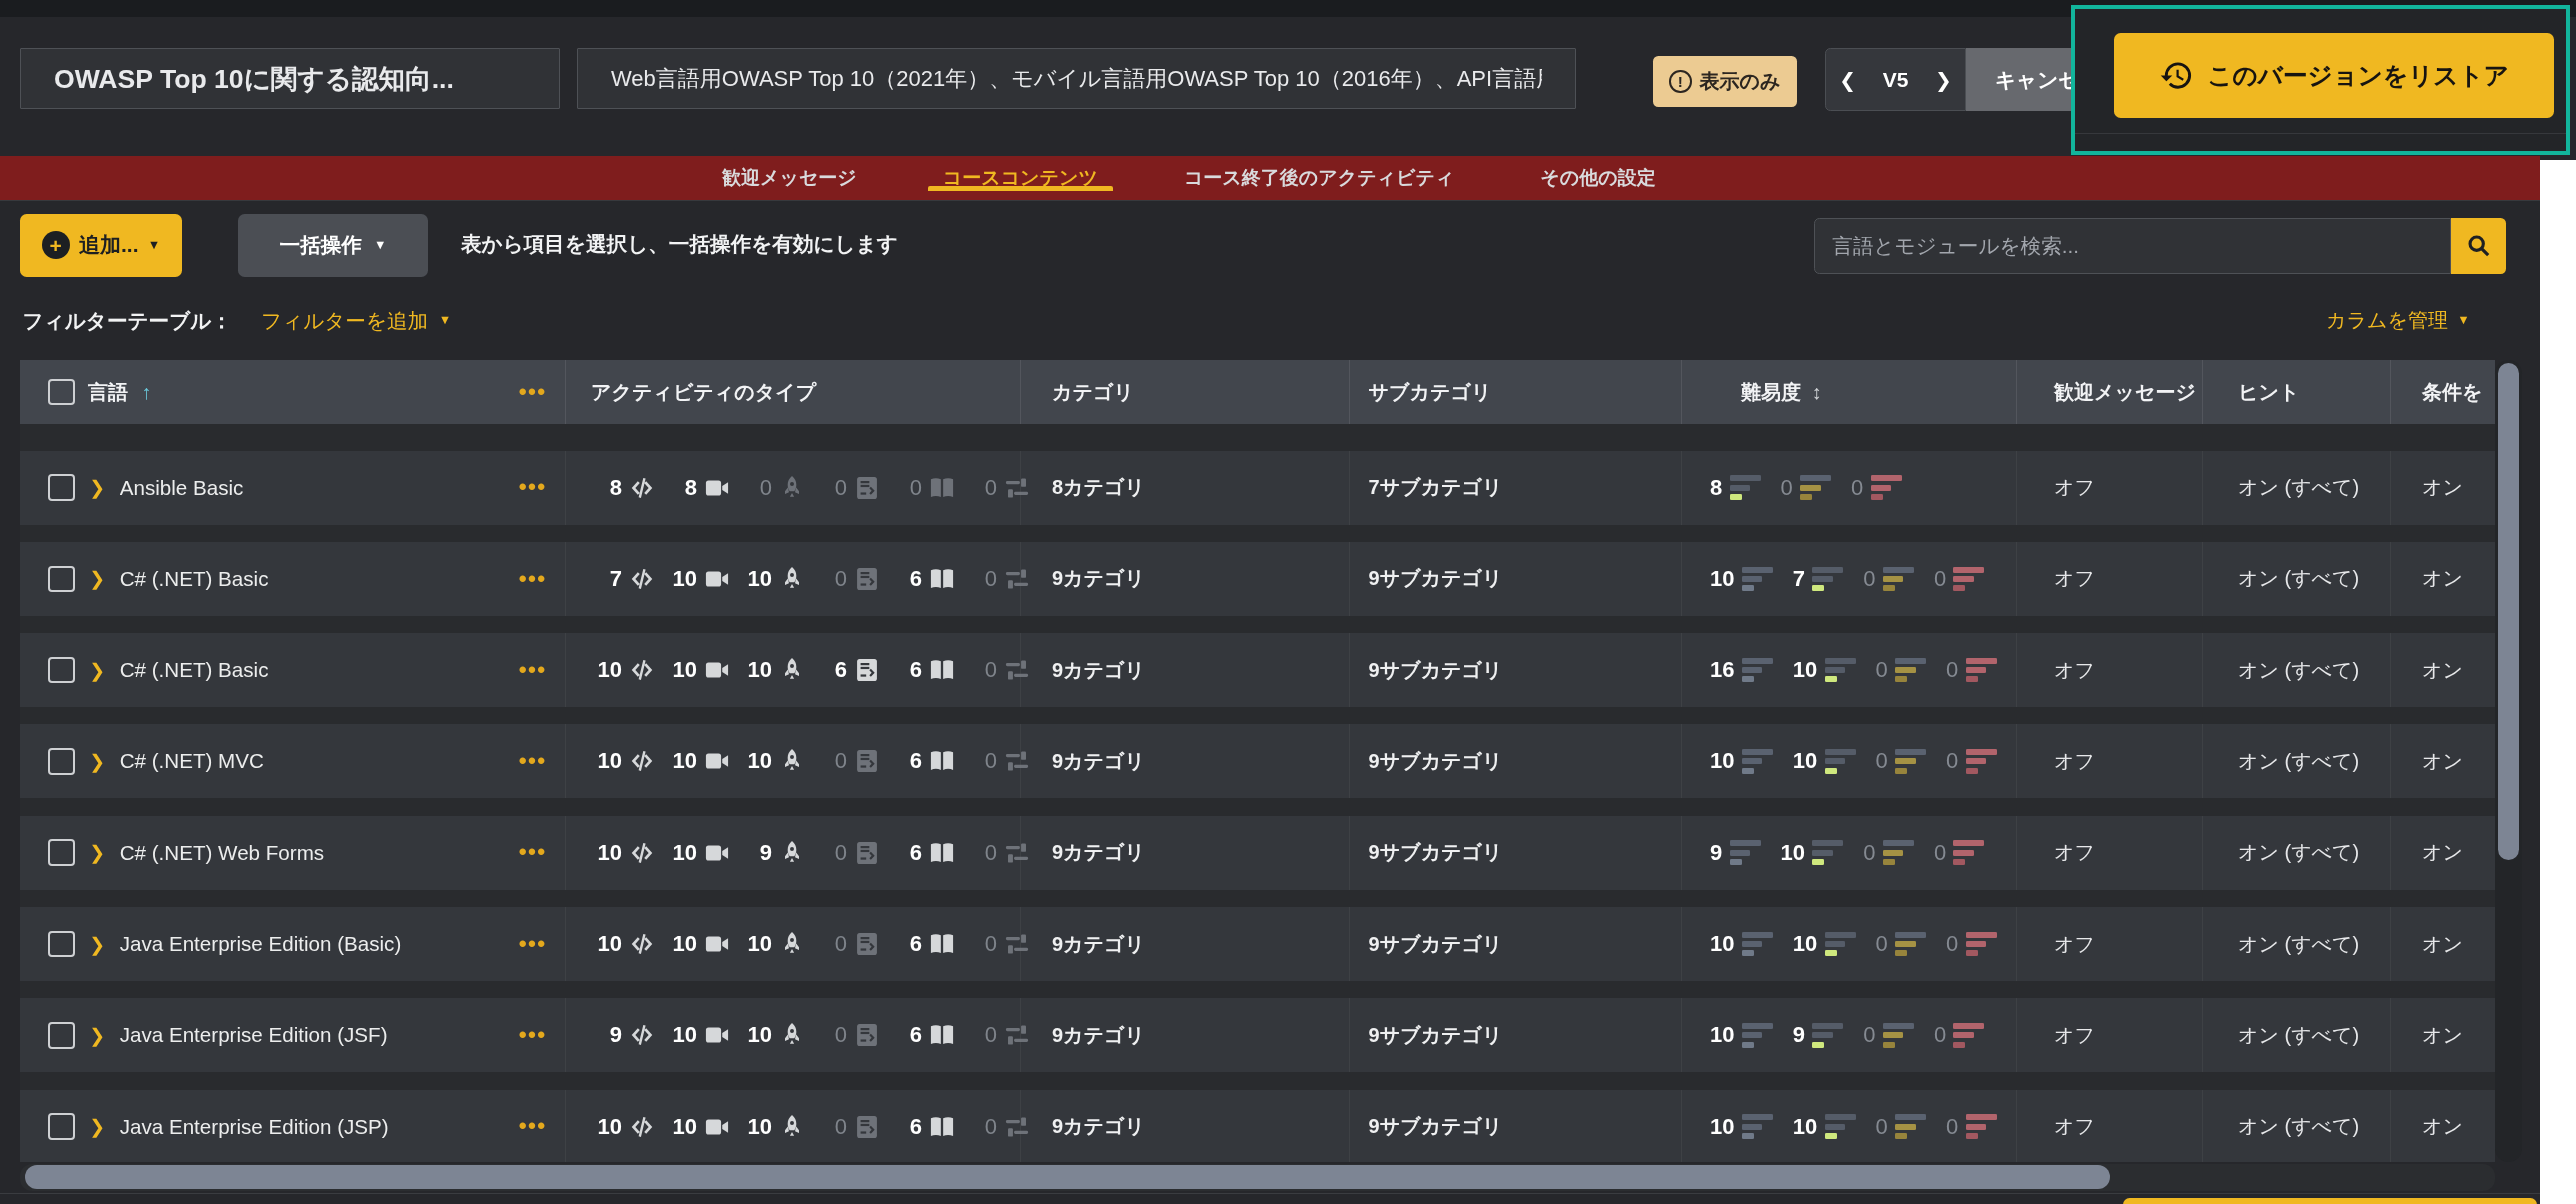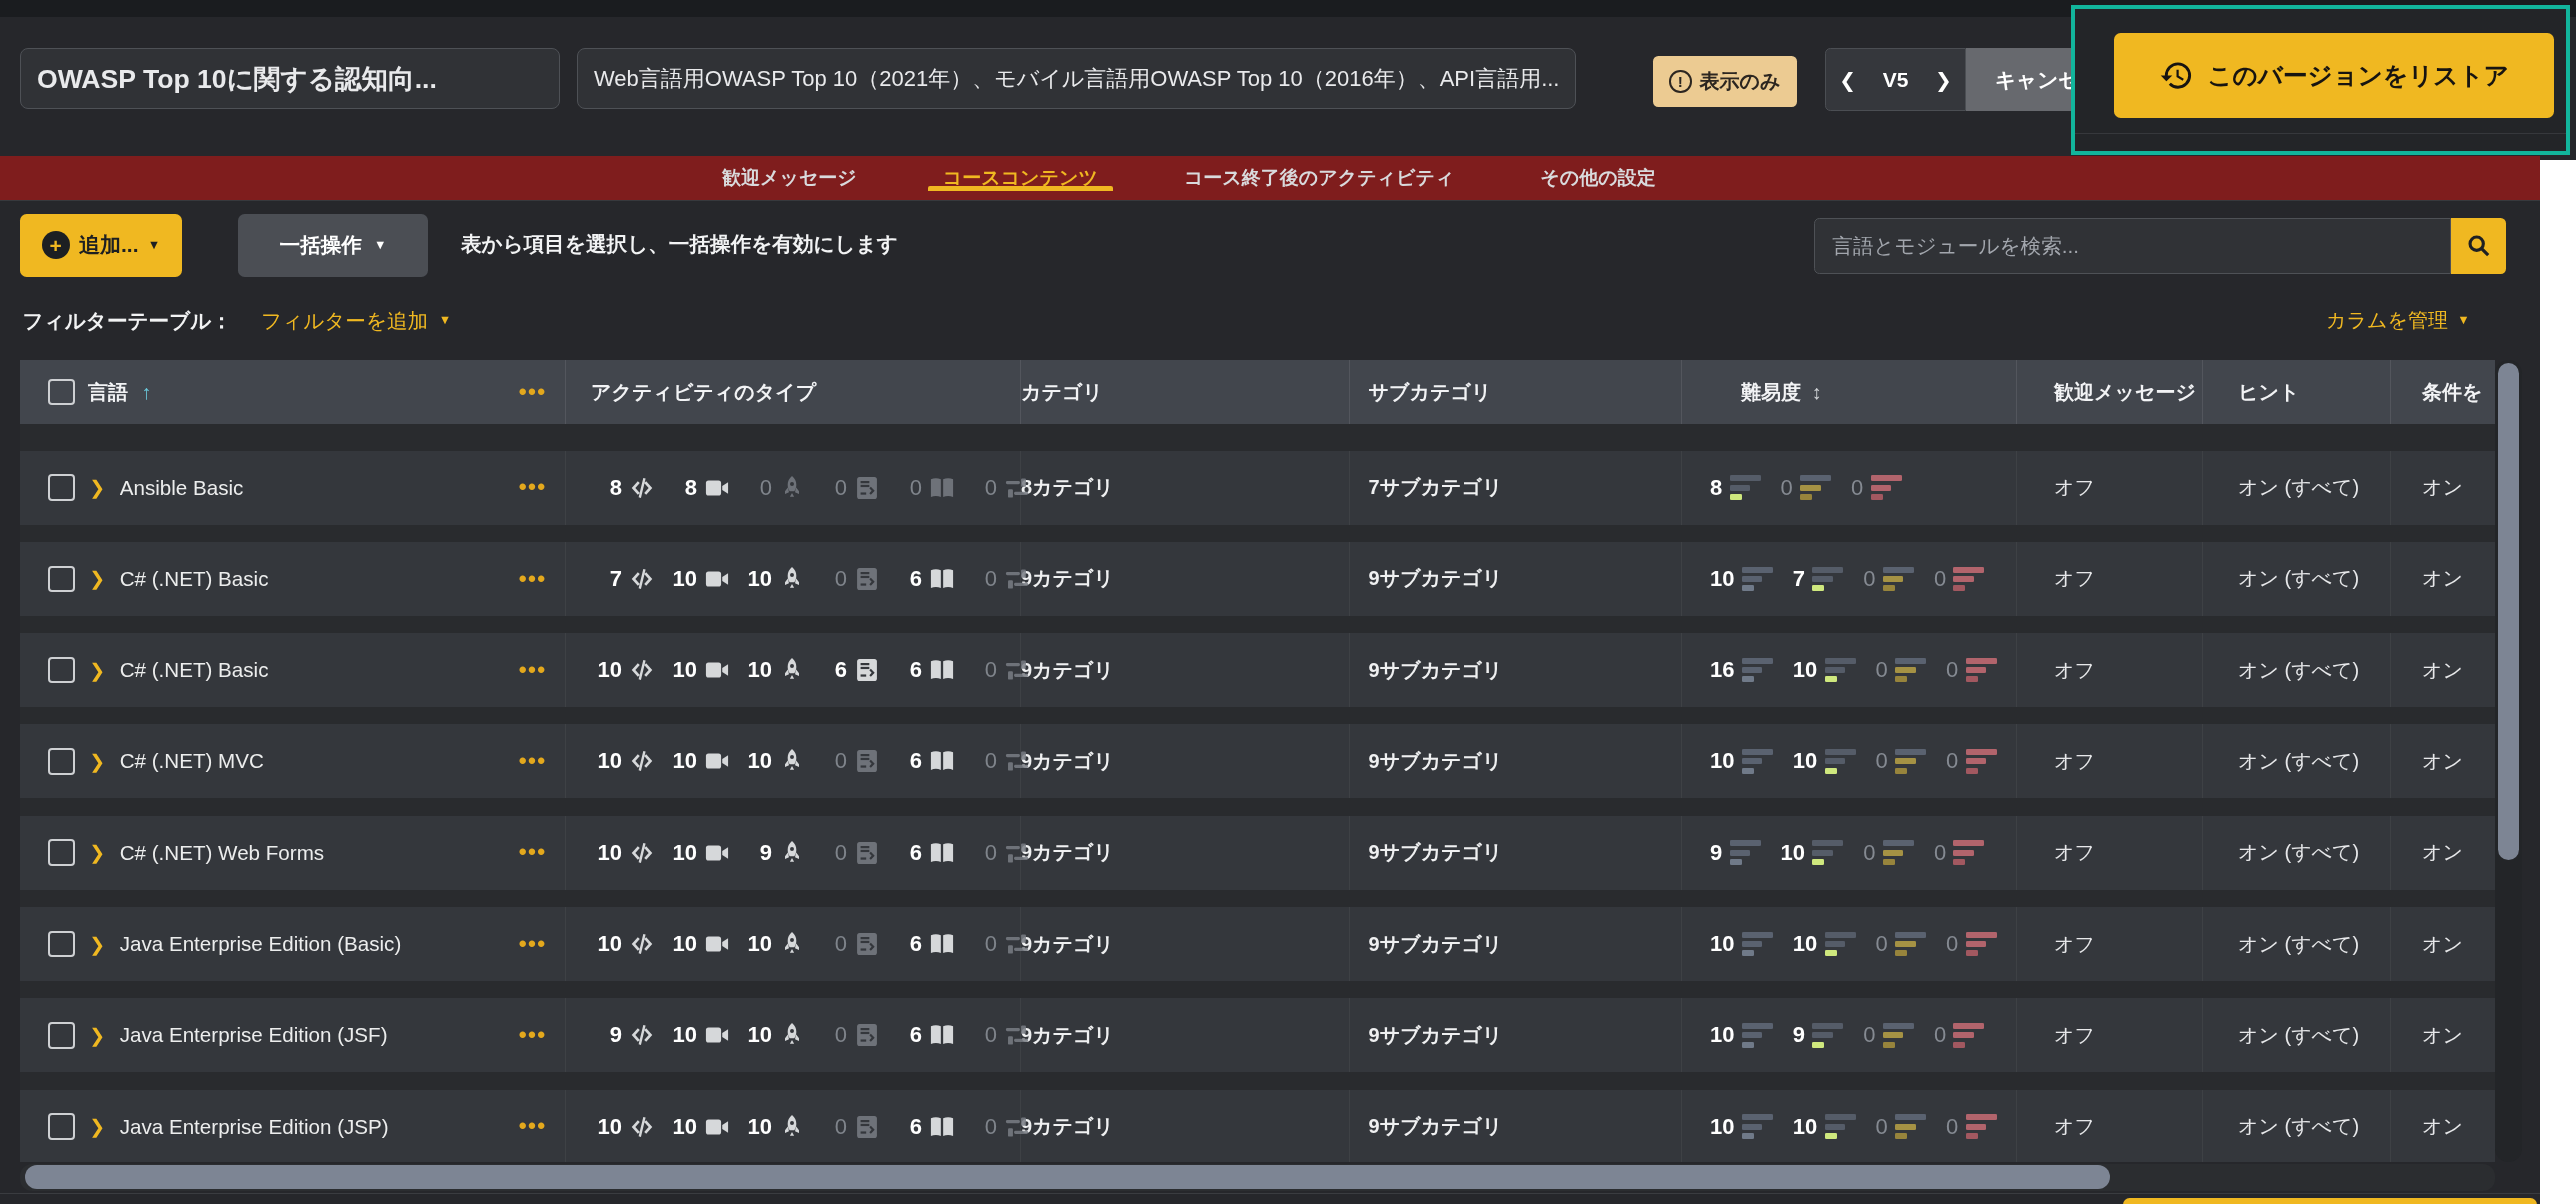--- a/index.html
+++ b/index.html
@@ -5,22 +5,22 @@
   html,body{margin:0;padding:0;background:#ffffff;}
   body{width:2576px;height:1205px;overflow:hidden;font-family:"Liberation Sans","DejaVu Sans",sans-serif;}
   #app{position:relative;width:2576px;height:1205px;background:#ffffff;}
   .dark-top{position:absolute;left:0;top:0;width:2576px;height:160px;background:#26272b;}
   .dark-main{position:absolute;left:0;top:160px;width:2540px;height:1045px;background:#26272b;}
   .topstrip{position:absolute;left:0;top:0;width:2576px;height:17.3px;background:#1a1c1f;}
 
   
   .flabel{position:absolute;font-size:18px;font-weight:600;color:#d8d9db;margin-top:32px;}
   .flabel .opt{font-style:italic;font-weight:400;}
-  .tinput{position:absolute;height:61px;background:#303236;border:1.3px solid #4e5156;border-radius:8px;
-          color:#e9eaec;box-sizing:border-box;padding:0 16px;outline:none;}
+  .tinput{position:absolute;height:61px;background:#303236;border:1.3px solid #4e5156;border-radius:1px;
+          color:#e9eaec;box-sizing:border-box;padding:0 33px;outline:none;}
   #course-input{left:20px;top:48px;width:540px;font-size:26.6px;font-weight:700;font-family:inherit;}
   #desc-input{left:577px;top:48px;width:999px;font-size:22px;font-weight:400;font-family:inherit;}
 
   .badge{position:absolute;left:1653px;top:56px;height:51px;background:#eccb92;border-radius:5.3px;
          display:flex;align-items:center;gap:8px;padding:0 16px;color:#2c2620;font-size:20px;font-weight:700;box-sizing:border-box;}
   .badge .bi{width:22.6px;height:22.6px;border:2px solid #2c2620;border-radius:50%;display:flex;align-items:center;justify-content:center;
          font-size:15.3px;font-weight:700;box-sizing:border-box;}
 
   .vnav{position:absolute;left:1825px;top:48px;width:141px;height:63px;background:#35373c;border:1.3px solid #4b4e53;
         border-radius:5.3px 0 0 5.3px;display:flex;align-items:center;justify-content:space-between;padding:0 13.3px;box-sizing:border-box;}
@@ -78,21 +78,21 @@
   .thead{display:flex;height:64px;background:#42464d;align-items:center;}
   .hcell{height:100%;display:flex;align-items:center;box-sizing:border-box;color:#f2f3f5;font-size:20px;font-weight:700;}
   .hcell+.hcell{border-left:1.3px solid rgba(255,255,255,.09);}
   .trows{display:flex;flex-direction:column;gap:17.3px;margin-top:26.6px;}
   .trow{display:flex;height:74px;background:#34373c;align-items:center;flex:none;}
   .cell{height:100%;display:flex;align-items:center;box-sizing:border-box;}
   .cell+.cell{border-left:1.3px solid rgba(255,255,255,.05);}
 
   .c-lang{width:545px;padding:0 18.6px 0 28px;gap:14.6px;}
   .c-act{width:455px;padding-left:25px;gap:10px;}
-  .c-cat{width:329px;padding-left:0;}
+  .c-cat{width:329px;padding-left:31px;}
   .c-sub{width:332px;padding-left:18.6px;}
   .c-diff{width:335px;padding-left:28px;gap:20px;}
   .c-chk{width:186px;padding-left:37px;}
   .c-hint{width:188px;padding-left:35px;}
   .c-cond{width:104px;padding-left:31px;}
 
   .h-lang{padding:0 18.6px 0 28px;gap:13.3px;}
   .h-diff{padding-left:59px;gap:10.6px;}
   .sortup{color:#6ac8da;font-size:20px;font-weight:700;}
   .sortud{color:#cfd2d5;font-size:20px;}

